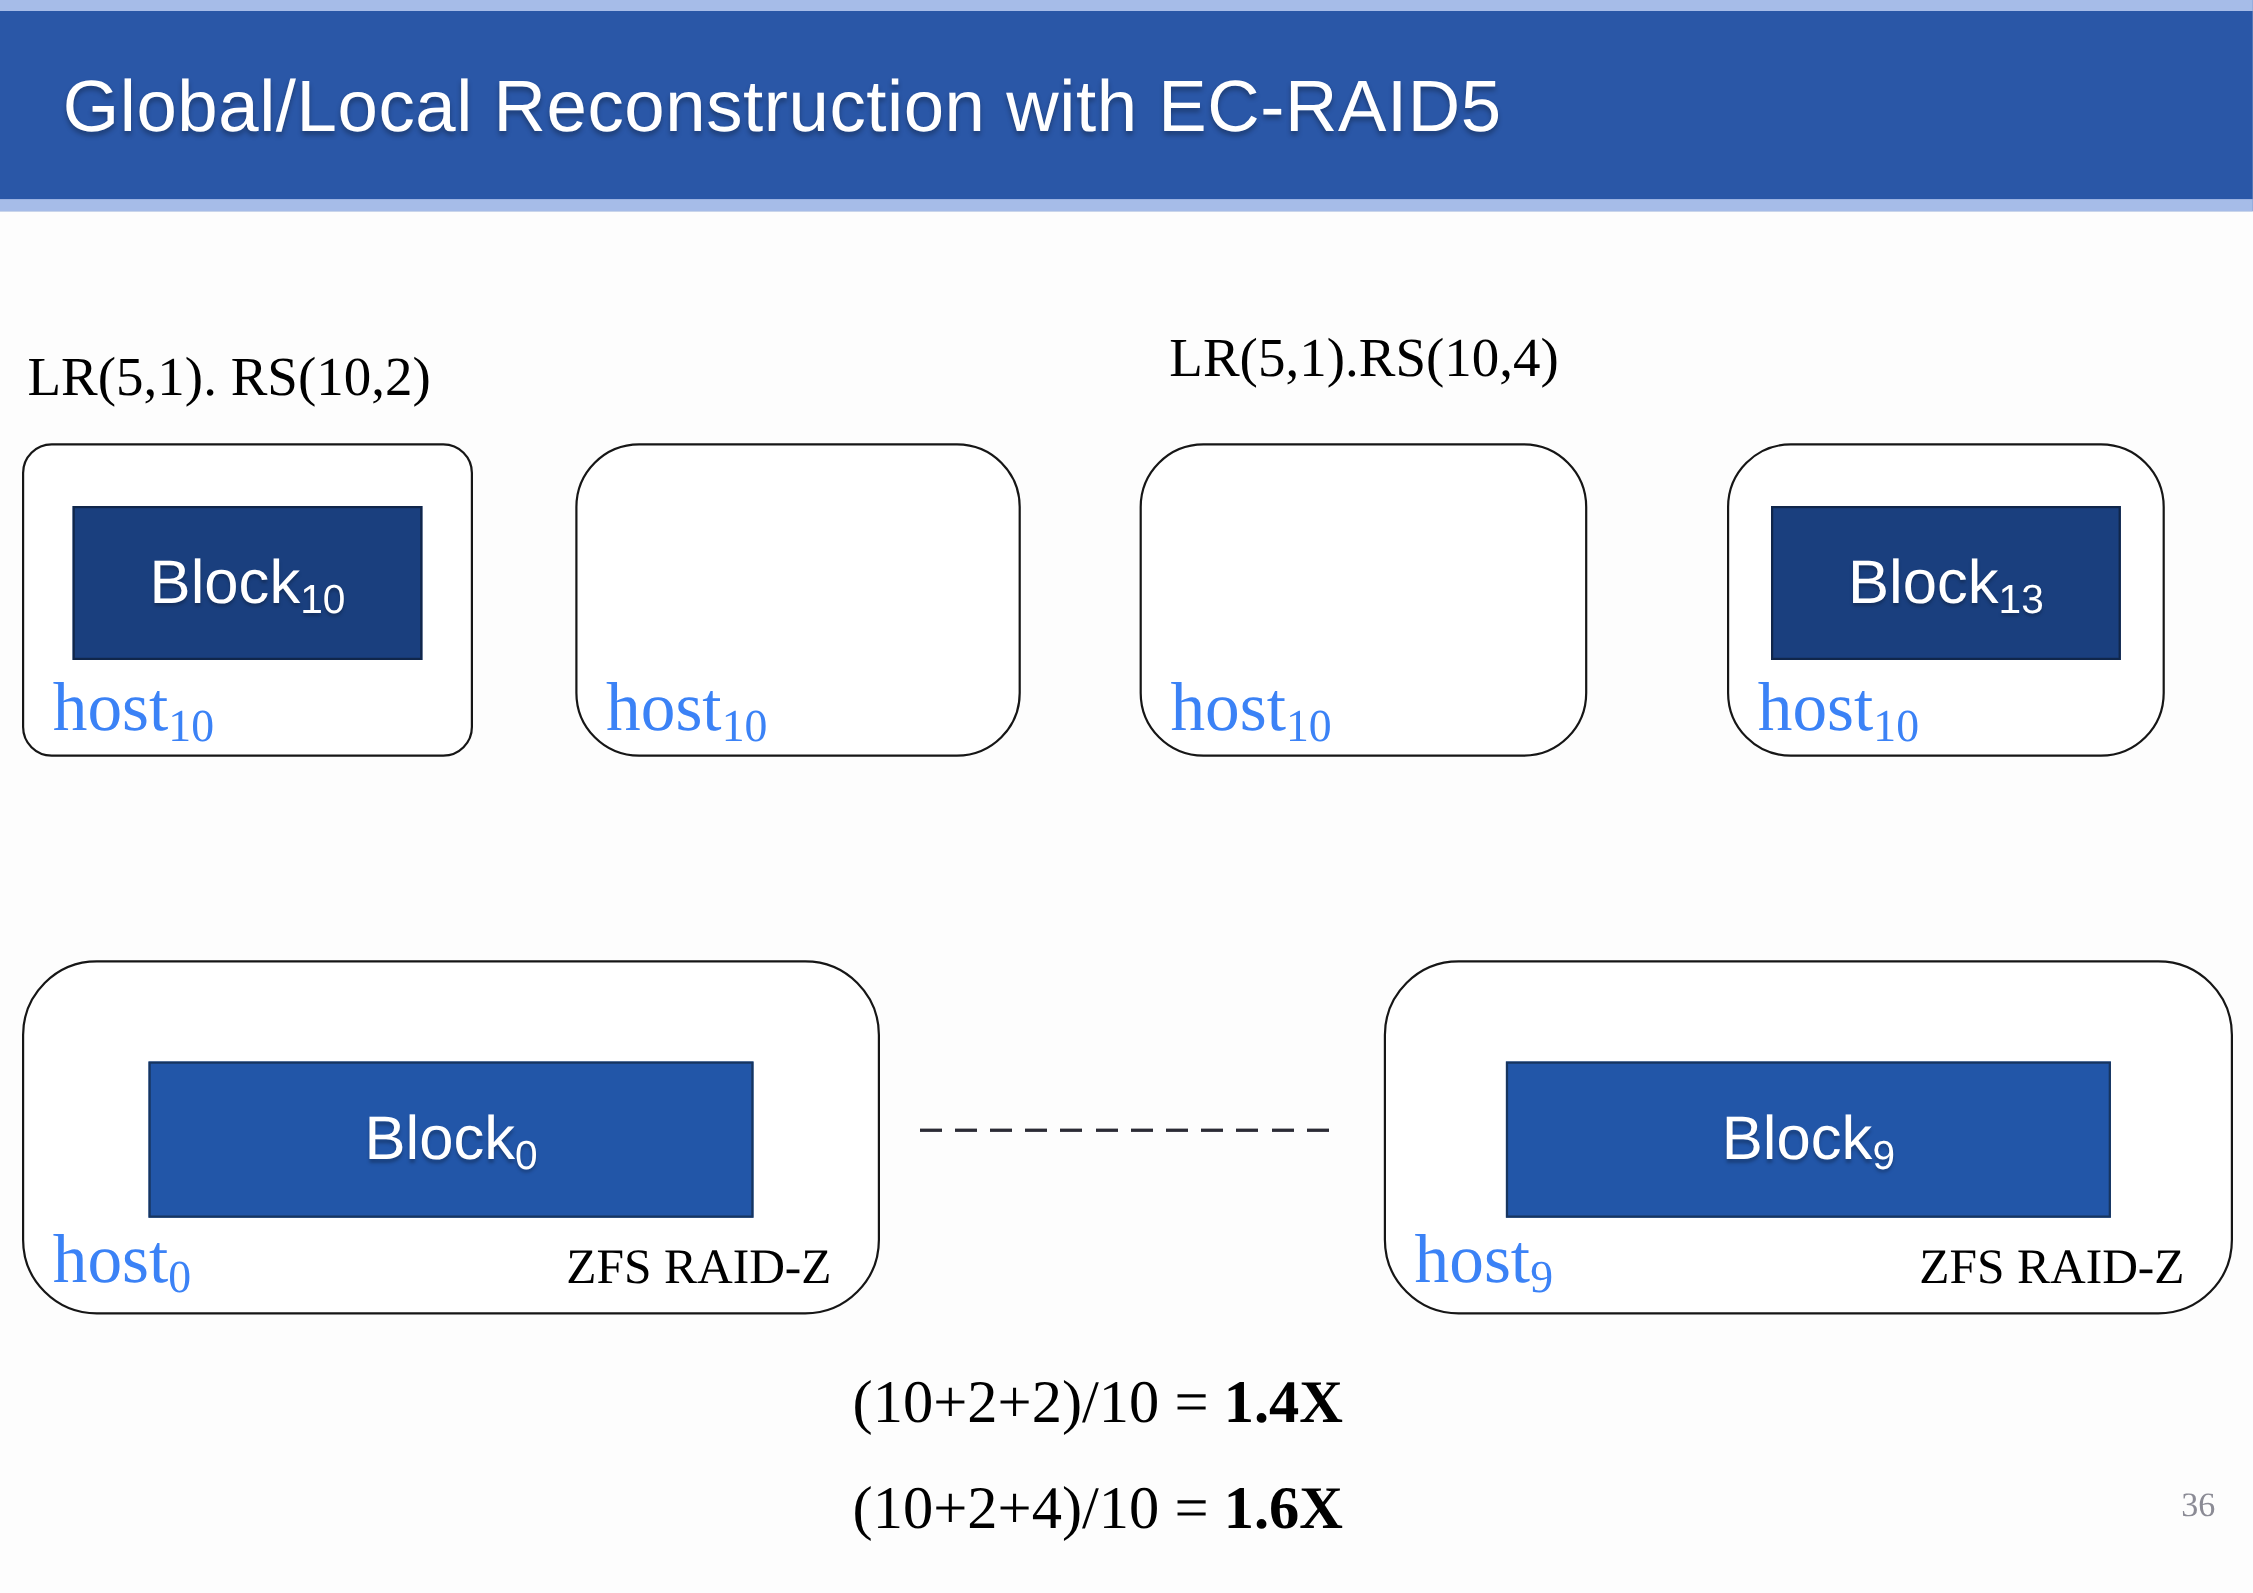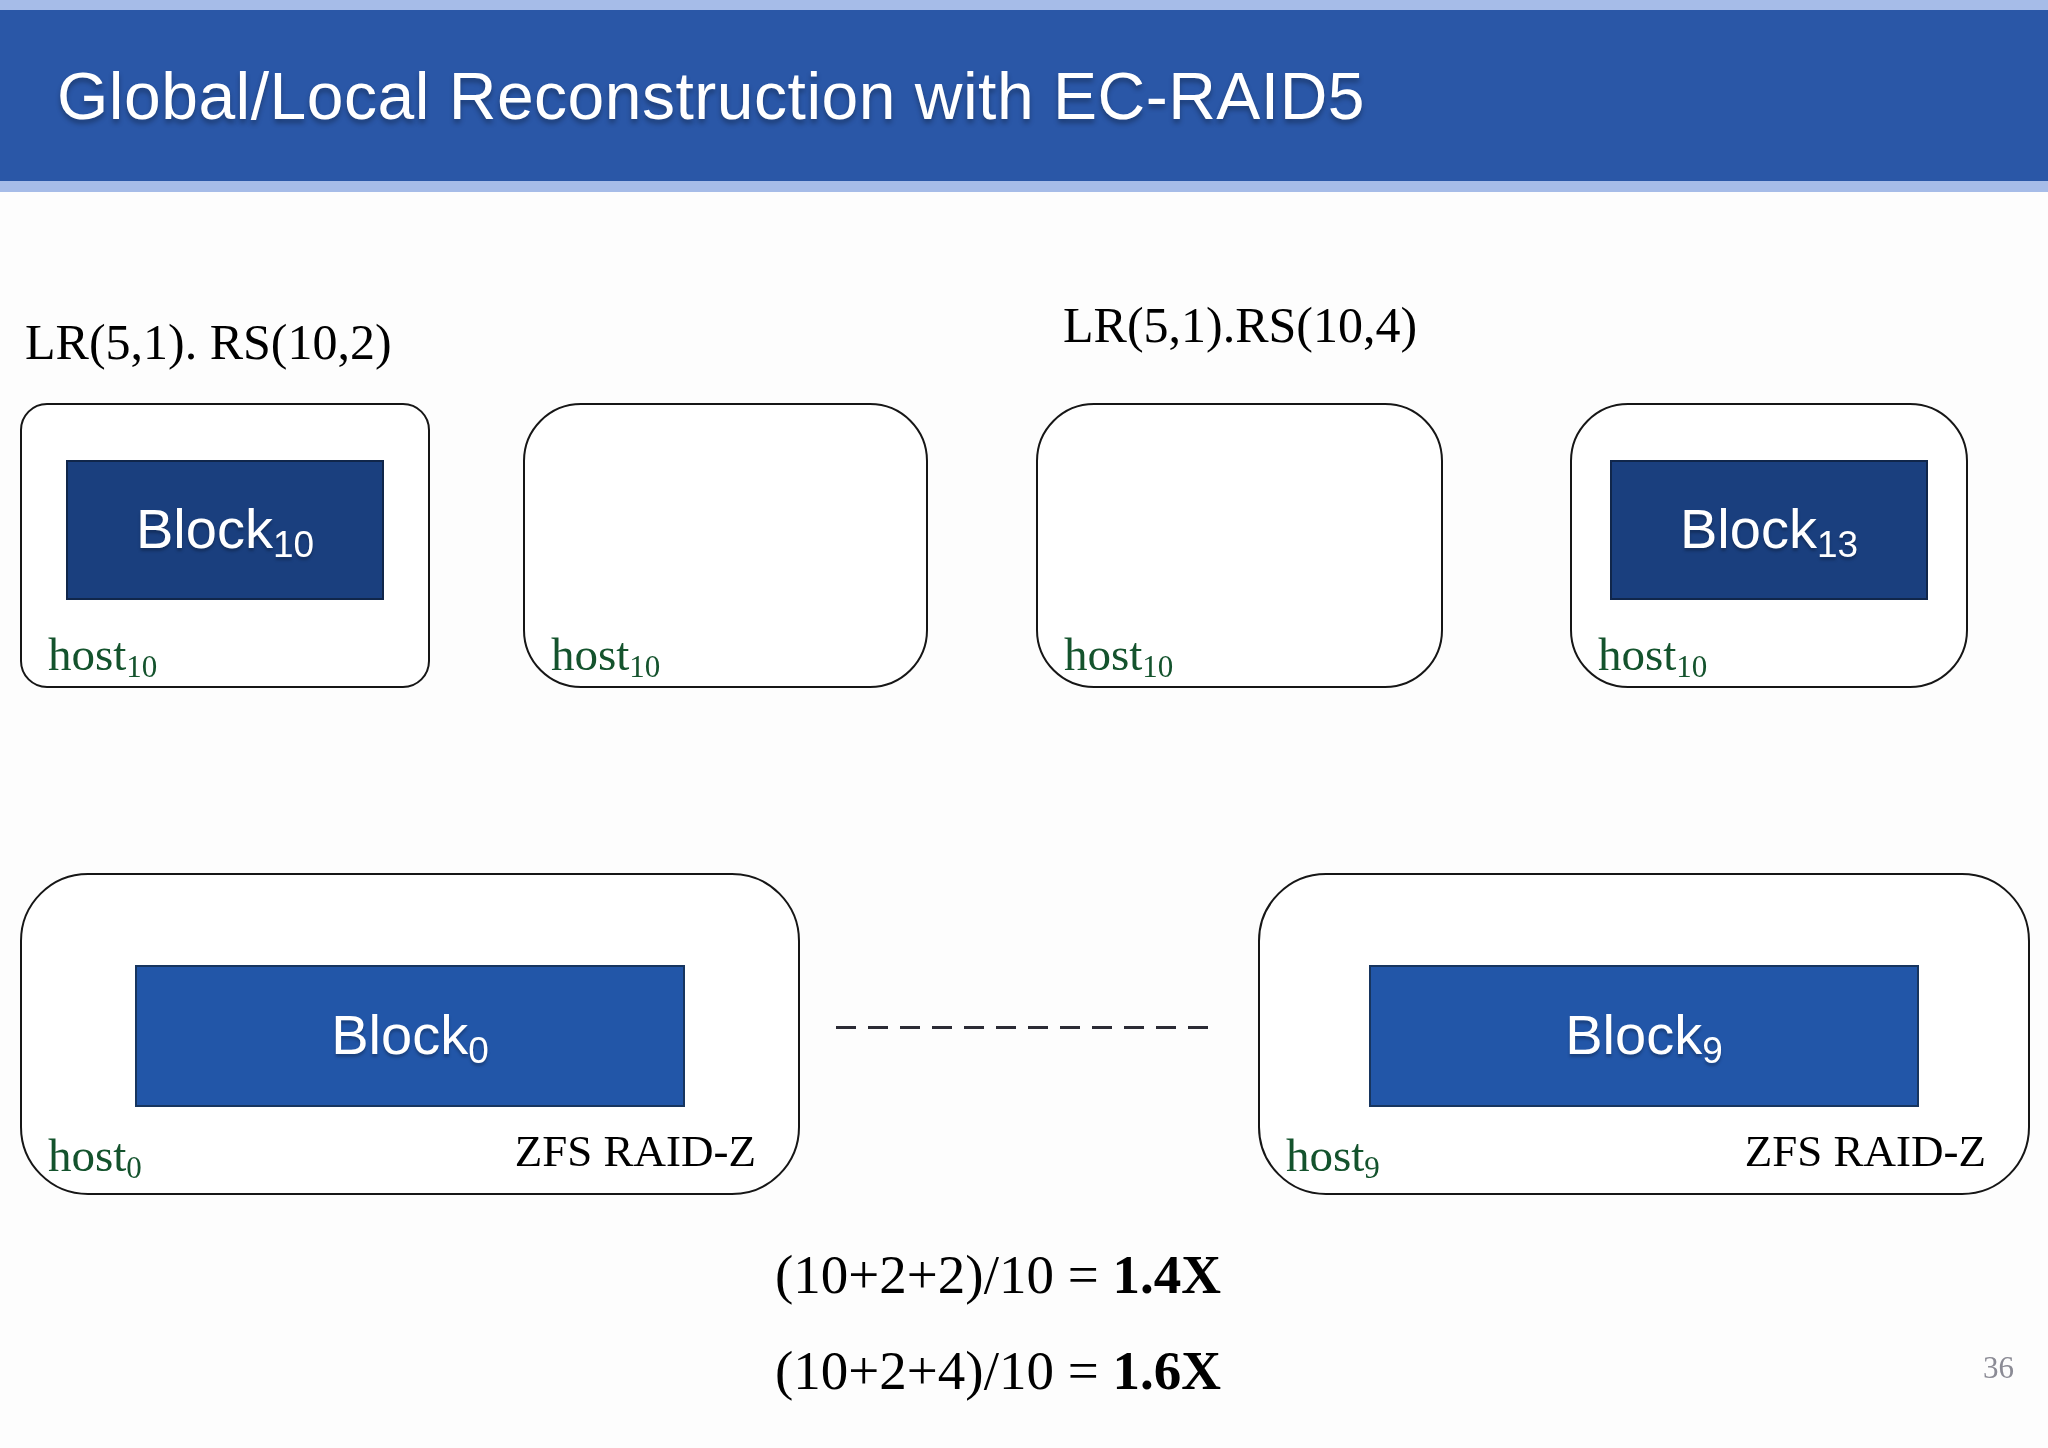--- a/index.html
+++ b/index.html
@@ -82,21 +82,21 @@
   .large .block-chip{
     top:90px;width:550px;height:142px;
     background:var(--block-bright-blue);
     border:2px solid #17355f;
   }
   .block-chip .chip-text{text-shadow:0 3px 3px rgba(0,0,0,0.25);}
 
   .host-label{
     position:absolute;left:26px;bottom:4px;
     font-family:"Liberation Serif",serif;
-    font-size:47px;color:#14532d;
+    font-size:63px;color:#3b82f6;
     white-space:nowrap;
   }
   .large .host-label{bottom:10px;}
 
   .raid-label{
     position:absolute;right:42px;bottom:16px;
     font-family:"Liberation Serif",serif;
     font-size:45px;color:#000;
     white-space:nowrap;
   }

